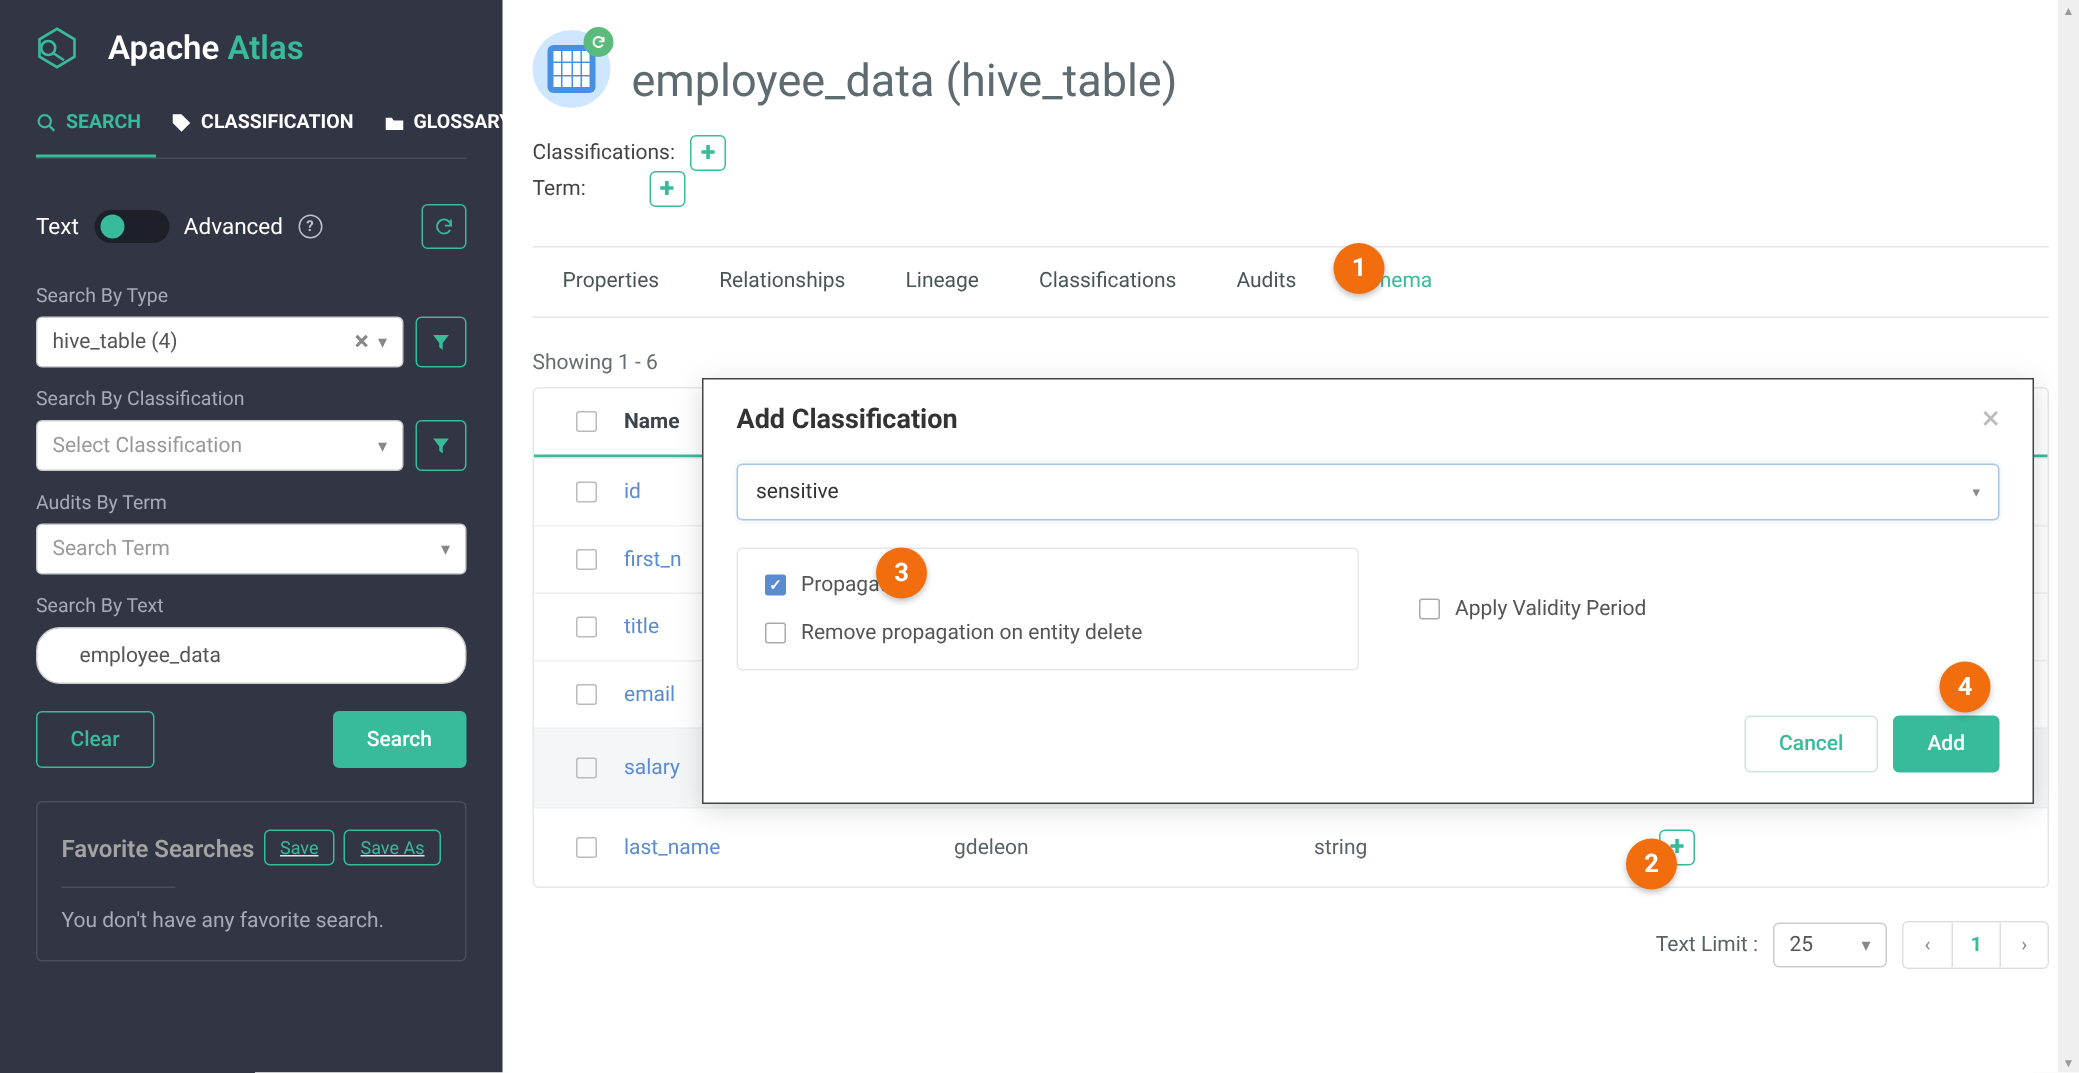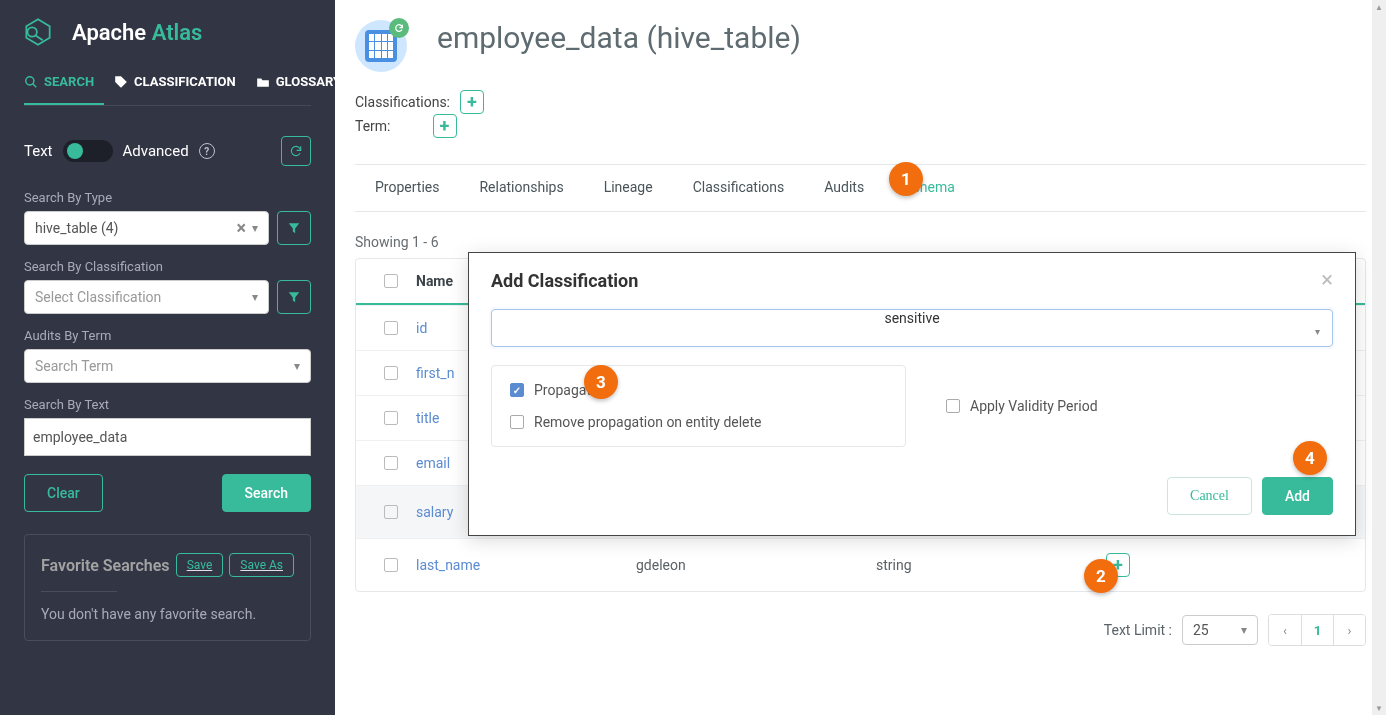--- a/index.html
+++ b/index.html
@@ -27,38 +27,38 @@
   
   .form-group { margin-bottom: 14px; }
   .form-label { font-size: 13px; color: #a8abb7; margin-bottom: 6px; display: block; }
   .input-row { display: flex; gap: 8px; align-items: stretch; }
   .sel-input { flex: 1; background: #fff; border: 1px solid #ccc; border-radius: 4px; height: 34px; display: flex; align-items: center; padding: 0 10px; font-size: 14px; color: #555; position: relative; }
   .sel-input .clear-x { margin-left: auto; margin-right: 6px; color: #888; font-weight: 700; cursor: pointer; font-size: 18px; line-height: 1; }
   .sel-input .caret { color: #888; font-size: 12px; }
   .sel-input.placeholder { color: #999; }
   .filter-btn { width: 34px; border: 1px solid #37bb9b; border-radius: 4px; background: transparent; display: flex; align-items: center; justify-content: center; cursor: pointer; }
   .filter-btn svg { width: 14px; height: 14px; fill: #37bb9b; }
-  .text-input { width: 100%; background: #fff; border: 1px solid #ccc; border-radius: 0; height: 38px; padding: 0 8px; font-size: 14px; color: #555; }
+  .text-input { width: 100%; background: #fff; border: 1px solid #ccc; border-radius: 16px; height: 38px; padding: 0 28px; font-size: 14px; color: #555; }
   
   .btn-row { display: flex; justify-content: space-between; margin-top: 18px; margin-bottom: 22px; }
   .btn { padding: 10px 22px; border-radius: 4px; font-size: 14px; font-weight: 500; cursor: pointer; }
   .btn-outline { background: transparent; border: 1px solid #37bb9b; color: #37bb9b; }
   .btn-primary { background: #37bb9b; border: 1px solid #37bb9b; color: #fff; }
   
   .fav-box { border: 1px solid #4a4d5c; border-radius: 4px; padding: 18px 16px; }
   .fav-header { display: flex; align-items: center; margin-bottom: 14px; }
   .fav-title { font-size: 16px; color: #a3a3a3; font-weight: 600; }
   .fav-actions { margin-left: auto; display: flex; gap: 6px; text-decoration: underline; }
   .small-btn { border: 1px solid #37bb9b; background: transparent; color: #37bb9b; border-radius: 4px; padding: 4px 10px; font-size: 12px; cursor: pointer; }
   .fav-divider { border-top: 1px solid #4a4d5c; margin-bottom: 14px; width: 30%; }
   .fav-empty { font-size: 14px; color: #a8abb7; }
   
   
   .main { flex: 1; padding: 20px; background: #fff; overflow: auto; }
-  .entity-header { display: flex; align-items: flex-start; gap: 30px; margin-bottom: 18px; }
+  .entity-header { display: flex; align-items: flex-end; gap: 14px; margin-bottom: 18px; }
   .entity-icon { width: 52px; height: 52px; border-radius: 50%; background: #cfe6ff; display: flex; align-items: center; justify-content: center; position: relative; }
   .entity-icon-inner { width: 32px; height: 32px; background: #4a90e2; border-radius: 4px; display: grid; grid-template-columns: repeat(4,1fr); grid-template-rows: repeat(3,1fr); gap: 1px; padding: 4px; }
   .entity-icon-inner span { background: #fff; }
   .entity-icon .reload-badge { position: absolute; top: -2px; right: -2px; width: 20px; height: 20px; background: #5abb7d; border-radius: 50%; display: flex; align-items: center; justify-content: center; }
   .entity-title { font-size: 30px; font-weight: 400; color: #5e6b70; }
   
   .meta-row { display: flex; align-items: center; gap: 10px; font-size: 14px; color: #444; }
   .add-square { width: 24px; height: 24px; border: 1.5px solid #37bb9b; border-radius: 4px; display: flex; align-items: center; justify-content: center; color: #37bb9b; font-size: 18px; font-weight: 700; cursor: pointer; line-height: 1; }
   .add-square.solid { background: #37bb9b; color: #fff; border-color: #37bb9b; }
   
@@ -78,33 +78,33 @@
   
   .pager { display: flex; align-items: center; gap: 10px; justify-content: flex-end; margin-top: 22px; font-size: 14px; color: #5a6268; }
   .pager .sel-input { width: 76px; flex: none; height: 30px; }
   .pager-nav { display: flex; border: 1px solid #ddd; border-radius: 4px; overflow: hidden; }
   .pager-nav button { background: #fff; border: none; border-left: 1px solid #ddd; width: 32px; height: 30px; display: flex; align-items: center; justify-content: center; cursor: pointer; color: #888; }
   .pager-nav button:first-child { border-left: none; }
   .pager-nav .current { color: #37bb9b; font-weight: 700; }
   
   
   .modal { position: absolute; top: 252px; left: 468px; width: 888px; background: #fff; border: 1px solid #444; box-shadow: 0 4px 18px rgba(0,0,0,0.15); padding: 16px 22px 20px 22px; }
-  .modal-header { display: flex; align-items: center; margin-bottom: 18px; }
+  .modal-header { display: flex; align-items: flex-start; margin-bottom: 18px; }
   .modal-title { font-size: 18px; font-weight: 700; color: #333; }
   .modal-close { margin-left: auto; color: #bbb; font-size: 22px; cursor: pointer; line-height: 1; }
-  .modal-select { width: 100%; border: 1px solid #a6c5e8; border-radius: 4px; height: 38px; padding: 0 12px; display: flex; align-items: center; font-size: 14px; color: #333; margin-bottom: 18px; box-shadow: 0 0 0 2px rgba(100,150,220,0.06); flex-direction: column; }
+  .modal-select { width: 100%; border: 1px solid #a6c5e8; border-radius: 4px; height: 38px; padding: 0 12px; display: flex; align-items: center; font-size: 14px; color: #333; margin-bottom: 18px; box-shadow: 0 0 0 2px rgba(100,150,220,0.06); }
   .modal-select .caret { margin-left: auto; color: #888; font-size: 10px; }
   .modal-opts { display: flex; gap: 40px; margin-bottom: 30px; }
   .opt-box { border: 1px solid #e5e7ea; border-radius: 4px; padding: 16px 18px; width: 415px; display: flex; flex-direction: column; gap: 16px; }
   .opt-row, .opt-single { display: flex; align-items: center; gap: 10px; font-size: 14px; color: #555; }
   .checkbox { width: 14px; height: 14px; border: 1px solid #aaa; border-radius: 2px; display: inline-flex; align-items: center; justify-content: center; background: #fff; }
   .checkbox.checked { background: #5b8bd1; border-color: #5b8bd1; }
   .checkbox.checked::after { content: "✓"; color: #fff; font-size: 10px; font-weight: 700; }
   .modal-footer { display: flex; justify-content: flex-end; gap: 10px; }
-  .btn-cancel { background: #fff; border: 1px solid #cce5de; color: #37bb9b; font-family: Liberation Serif, serif; }
+  .btn-cancel { background: #fff; border: 1px solid #cce5de; color: #37bb9b; }
   
   
   .callout { position: absolute; width: 34px; height: 34px; background: #f26d0e; border-radius: 50%; display: flex; align-items: center; justify-content: center; color: #fff; font-size: 17px; font-weight: 700; box-shadow: 0 2px 4px rgba(0,0,0,0.25); }
   
   
   .vscroll { position: absolute; right: 0; top: 0; width: 14px; height: 100%; background: #efefef; }
   .vscroll .arrow { position: absolute; left: 0; right: 0; height: 14px; display: flex; align-items: center; justify-content: center; color: #999; font-size: 8px; }
 </style>
 </head>
 <body>

